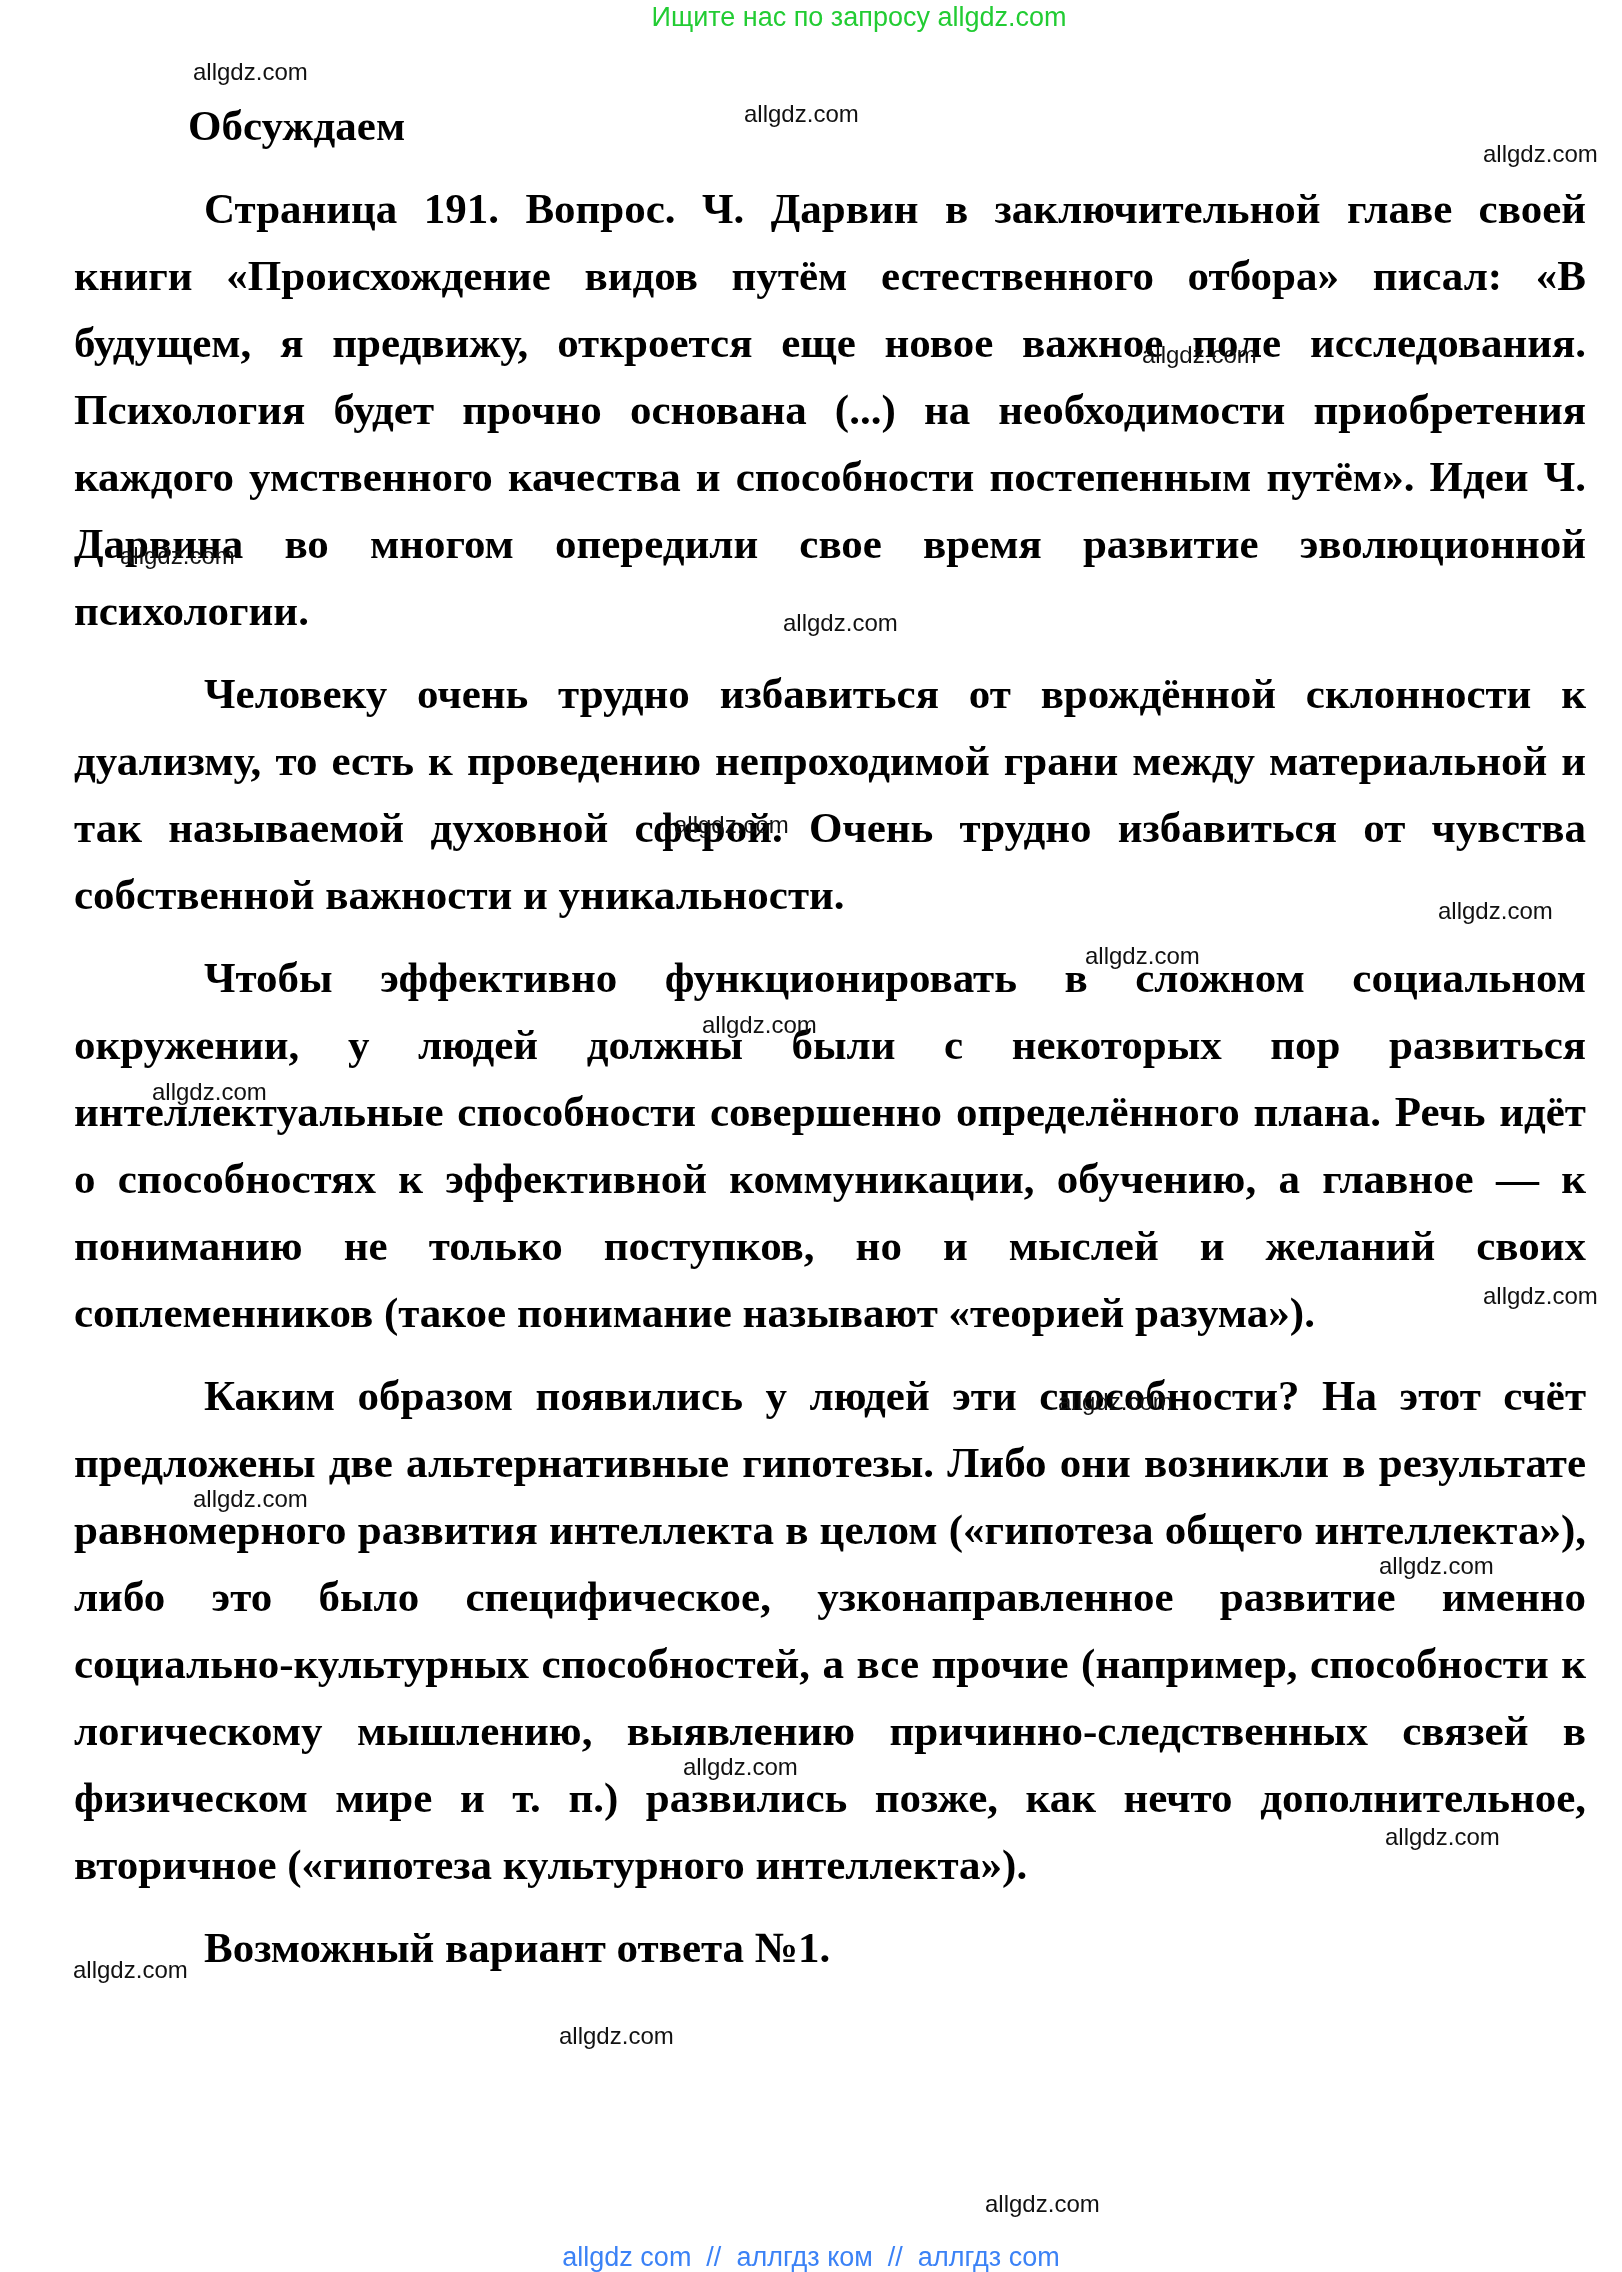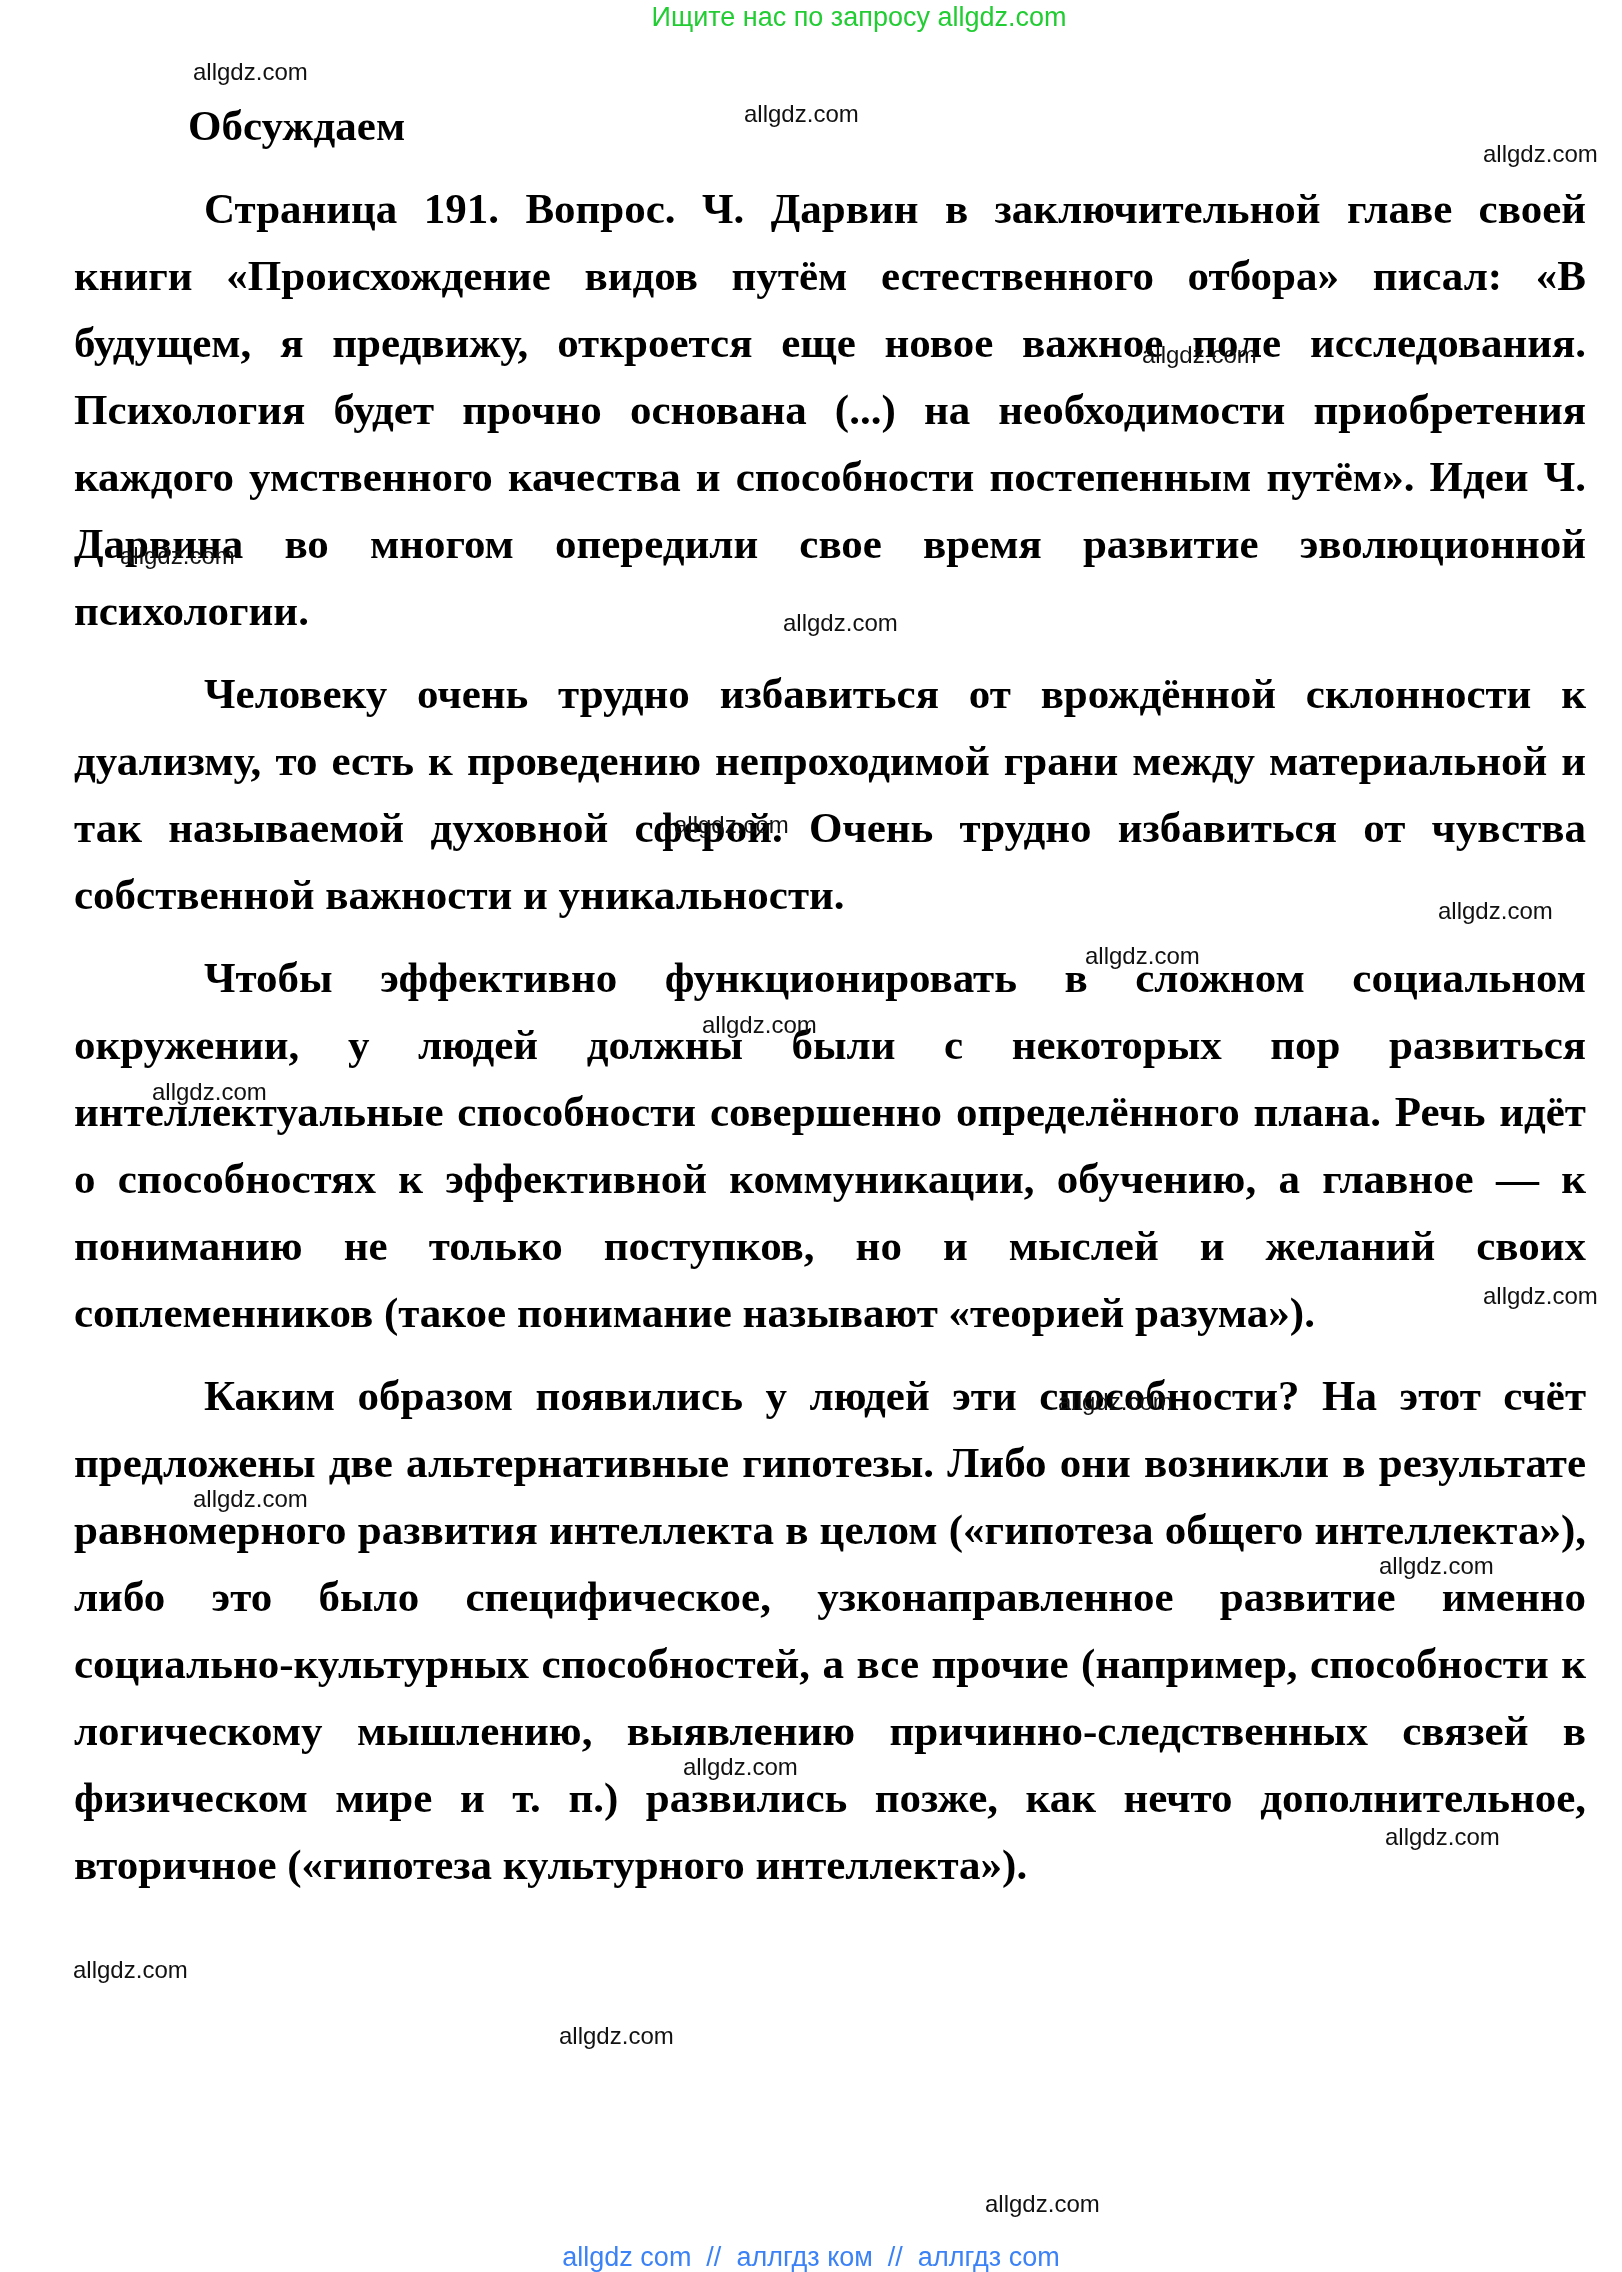--- a/index.html
+++ b/index.html
@@ -31,20 +31,21 @@
 <body>
 
 <div class="top-banner">Ищите нас по запросу allgdz.com</div>
 
 <div class="content">
   <div class="heading">Обсуждаем</div>
   <p class="para">Страница 191. Вопрос. Ч. Дарвин в заключительной главе своей книги «Происхождение видов путём естественного отбора» писал: «В будущем, я предвижу, откроется еще новое важное поле исследования. Психология будет прочно основана (...) на необходимости приобретения каждого умственного качества и способности постепенным путём». Идеи Ч. Дарвина во многом опередили свое время развитие эволюционной психологии.</p>
   <p class="para">Человеку очень трудно избавиться от врождённой склонности к дуализму, то есть к проведению непроходимой грани между материальной и так называемой духовной сферой. Очень трудно избавиться от чувства собственной важности и уникальности.</p>
   <p class="para">Чтобы эффективно функционировать в сложном социальном окружении, у людей должны были с некоторых пор развиться интеллектуальные способности совершенно определённого плана. Речь идёт о способностях к эффективной коммуникации, обучению, а главное — к пониманию не только поступков, но и мыслей и желаний своих соплеменников (такое понимание называют «теорией разума»).</p>
   <p class="para">Каким образом появились у людей эти способности? На этот счёт предложены две альтернативные гипотезы. Либо они возникли в результате равномерного развития интеллекта в целом («гипотеза общего интеллекта»), либо это было специфическое, узконаправленное развитие именно социально-культурных способностей, а все прочие (например, способности к логическому мышлению, выявлению причинно-следственных связей в физическом мире и т. п.) развились позже, как нечто дополнительное, вторичное («гипотеза культурного интеллекта»).</p>
+  <p class="para">Возможный вариант ответа №1.</p>
 </div>
 
 <div id="watermarks">
     <div class="wm" style="left: 193px; top: 59px;">allgdz.com</div>
     <div class="wm" style="left: 744px; top: 101px;">allgdz.com</div>
     <div class="wm" style="left: 1483px; top: 141px;">allgdz.com</div>
     <div class="wm" style="left: 1142px; top: 342px;">allgdz.com</div>
     <div class="wm" style="left: 120px; top: 543px;">allgdz.com</div>
     <div class="wm" style="left: 783px; top: 610px;">allgdz.com</div>
     <div class="wm" style="left: 674px; top: 812px;">allgdz.com</div>

